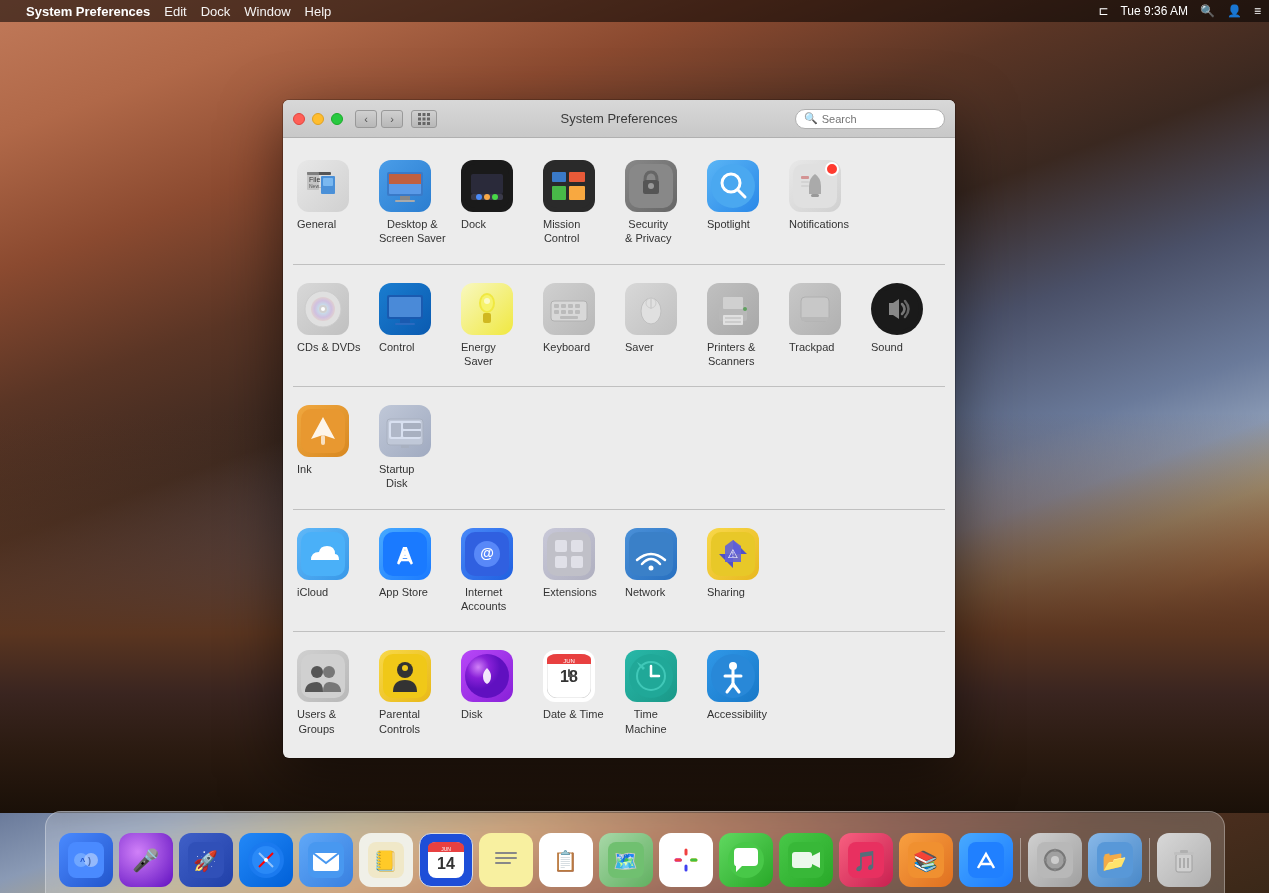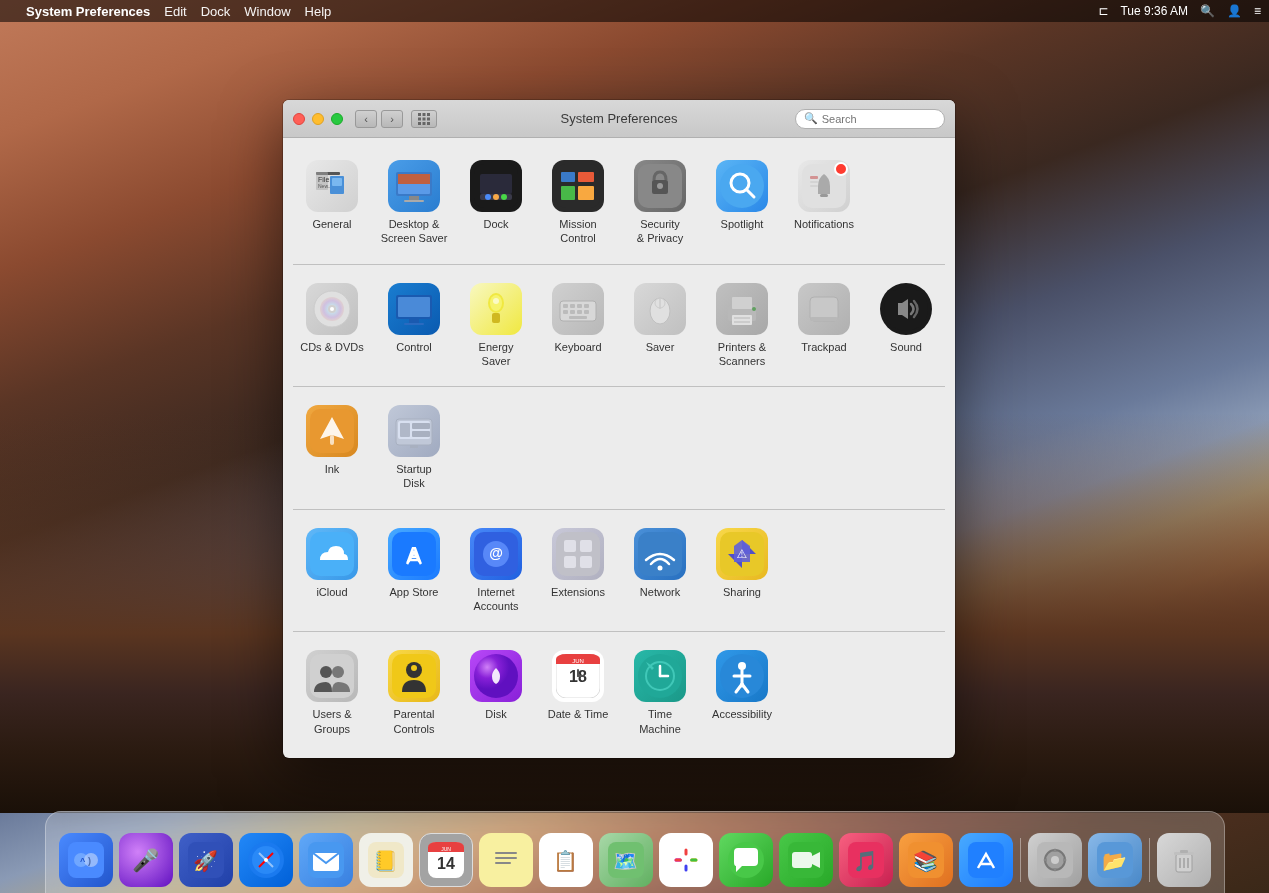--- a/index.html
+++ b/index.html
@@ -212,21 +212,21 @@
       padding-bottom: 0;
     }
     .prefs-section + .prefs-section {
       padding-top: 12px;
     }
 
     .pref-item {
       width: 78px;
       display: flex;
       flex-direction: column;
-      align-items: center;
+      align-items: flex-start;
       padding: 6px 4px;
       border-radius: 6px;
       cursor: pointer;
       text-align: center;
     }
     .pref-icon {
       width: 52px;
       height: 52px;
       border-radius: 12px;
       display: flex;
@@ -830,21 +830,21 @@
       </svg>
   </div>
 
   <div class="dock-item" style="background:#f0f0e8; border-radius:12px;">
     <svg width="36" height="36" viewBox="0 0 36 36">
         <rect width="36" height="36" rx="8" fill="#f0e8c8"></rect>
         <text x="18" y="26" text-anchor="middle" font-size="20">📒</text>
       </svg>
   </div>
 
-  <div class="dock-item" style="background:#a3a3a3; border-radius:12px; border:1px solid #ddd;">
+  <div class="dock-item" style="background:#1d4ed8; border-radius:12px; border:1px solid #ddd;">
     <svg width="36" height="36" viewBox="0 0 36 36">
         <rect width="36" height="36" rx="8" fill="white"></rect>
         <rect x="0" y="0" width="36" height="10" rx="8" fill="#e84040"></rect>
         <rect x="0" y="5" width="36" height="5" fill="#e84040"></rect>
         <text x="18" y="9" text-anchor="middle" font-size="5" fill="white">JUN</text>
         <text x="18" y="27" text-anchor="middle" font-size="16" fill="#333" font-weight="bold">14</text>
       </svg>
   </div>
 
   <div class="dock-item" style="background:#f8f0a0; border-radius:12px;">

